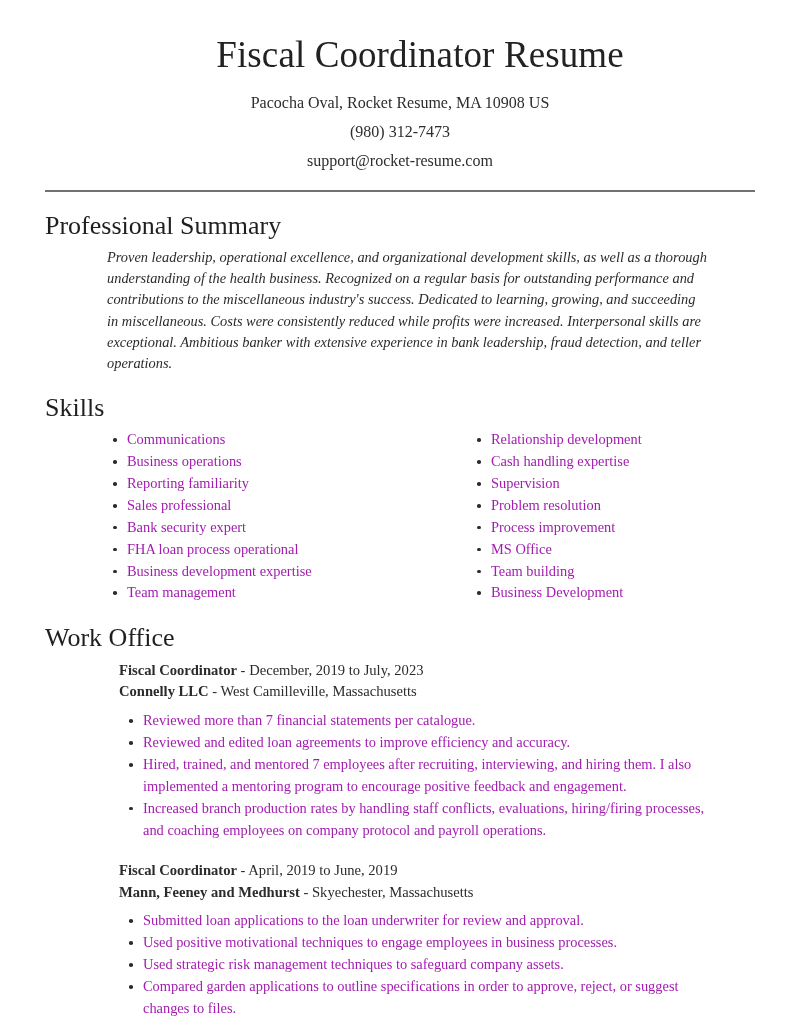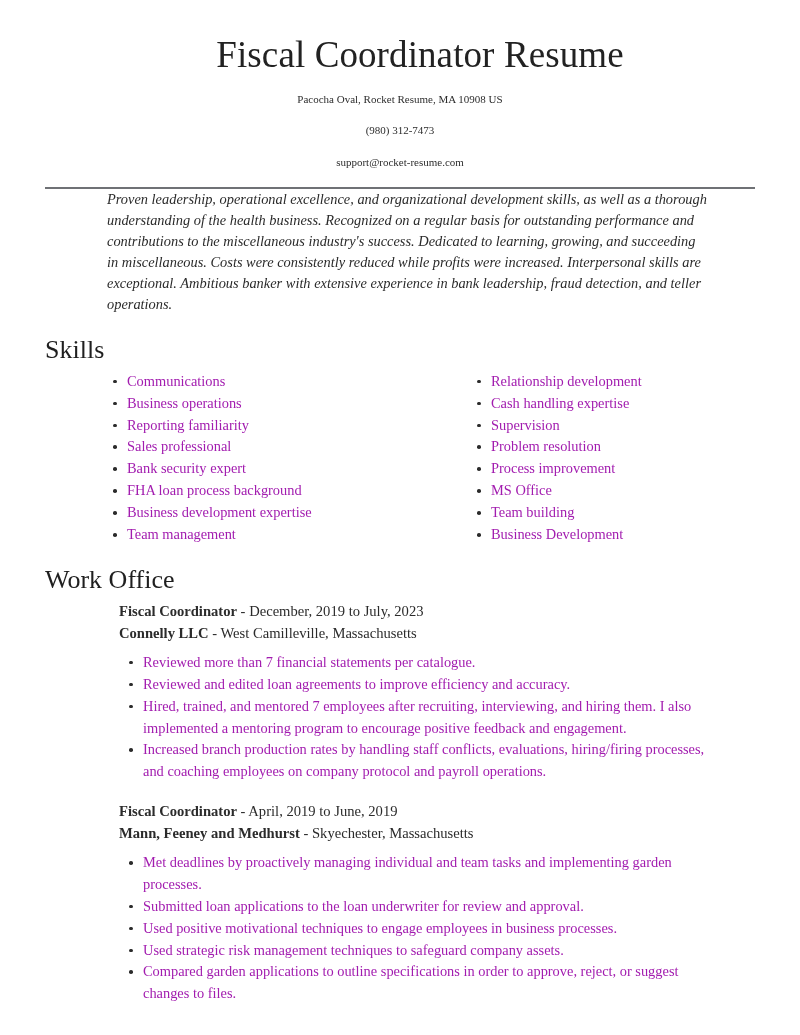--- a/index.html
+++ b/index.html
@@ -32,24 +32,24 @@
   .resume-title {
     font-size: 37px;
     font-weight: 400;
     line-height: 1.12;
     letter-spacing: .1px;
     color: #222222;
     margin: 0 0 16px 0;
     padding-left: 40px;
   }
   .contact-line {
-    font-size: 11px;
+    font-size: 16px;
     line-height: 1.55;
     color: #2d2d2d;
-    margin: 14px;
+    margin: 4px;
   }
 
   .divider {
     height: 0;
     border-top: 2px solid #6f7175;
     margin: 16px 45px 0 45px;
   }
 
   
   .section {
@@ -148,36 +148,37 @@
   <div class="header">
     <h1 class="resume-title">Fiscal Coordinator Resume</h1>
     <p class="contact-line">Pacocha Oval, Rocket Resume, MA 10908 US</p>
     <p class="contact-line">(980) 312-7473</p>
     <p class="contact-line">support@rocket-resume.com</p>
   </div>
 
   <div class="divider"></div>
 
   <div class="section section-summary">
+    <h2 class="section-heading">Professional Summary</h2>
     <div class="section-body">
       <p class="summary-text">Proven leadership, operational excellence, and organizational development skills, as well as a thorough understanding of the health business. Recognized on a regular basis for outstanding performance and contributions to the miscellaneous industry's success. Dedicated to learning, growing, and succeeding in miscellaneous. Costs were consistently reduced while profits were increased. Interpersonal skills are exceptional. Ambitious banker with extensive experience in bank leadership, fraud detection, and teller operations.</p>
     </div>
   </div>
 
   <div class="section section-skills">
     <h2 class="section-heading">Skills</h2>
     <div class="skills-columns">
       <div class="skills-col">
         <ul class="bullets" id="skills-left">
             <li>Communications</li>
             <li>Business operations</li>
             <li>Reporting familiarity</li>
             <li>Sales professional</li>
             <li>Bank security expert</li>
-            <li>FHA loan process background</li>
+            <li>FHA loan process operational</li>
             <li>Business development expertise</li>
             <li>Team management</li>
           </ul>
       </div>
       <div class="skills-col">
         <ul class="bullets" id="skills-right">
             <li>Relationship development</li>
             <li>Cash handling expertise</li>
             <li>Supervision</li>
             <li>Problem resolution</li>
@@ -200,21 +201,20 @@
             <li>Reviewed more than 7 financial statements per catalogue.</li>
             <li>Reviewed and edited loan agreements to improve efficiency and accuracy.</li>
             <li>Hired, trained, and mentored 7 employees after recruiting, interviewing, and hiring them. I also implemented a mentoring program to encourage positive feedback and engagement.</li>
             <li>Increased branch production rates by handling staff conflicts, evaluations, hiring/firing processes, and coaching employees on company protocol and payroll operations.</li>
           </ul>
         </div>
         <div class="job">
           <div class="job-line"><span class="strong">Fiscal Coordinator</span><span class="sep"> - </span><span class="">April, 2019 to June, 2019</span></div>
           <div class="job-line"><span class="strong">Mann, Feeney and Medhurst</span><span class="sep"> - </span><span class="">Skyechester, Massachusetts</span></div>
           <ul class="bullets">
-            <li>Met deadlines by proactively managing individual and team tasks and implementing garden processes.</li>
             <li>Submitted loan applications to the loan underwriter for review and approval.</li>
             <li>Used positive motivational techniques to engage employees in business processes.</li>
             <li>Used strategic risk management techniques to safeguard company assets.</li>
             <li>Compared garden applications to outline specifications in order to approve, reject, or suggest changes to files.</li>
           </ul>
         </div>
       </div>
   </div>
 
 </div>

